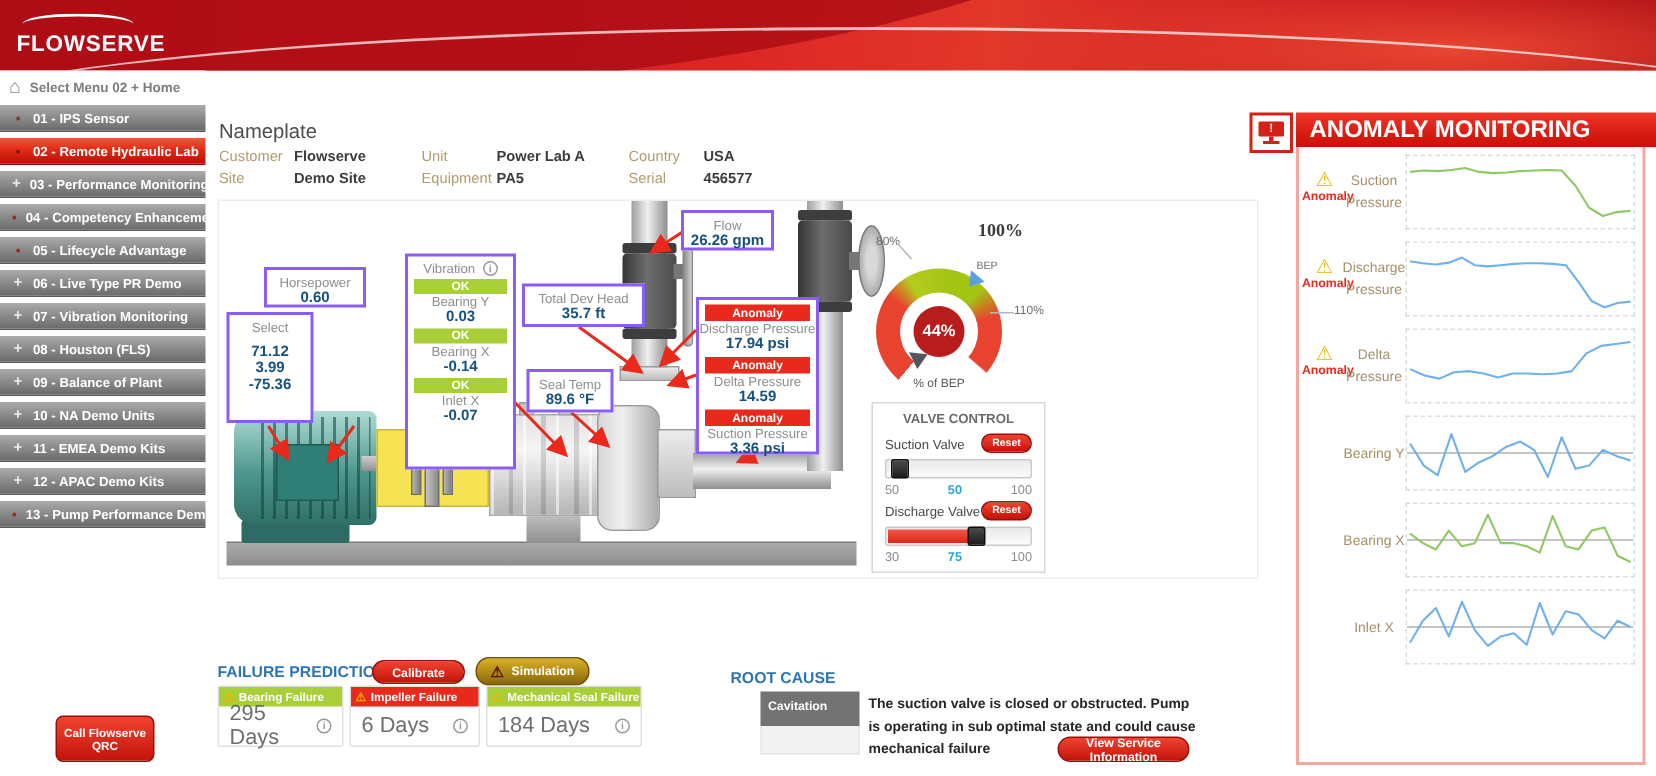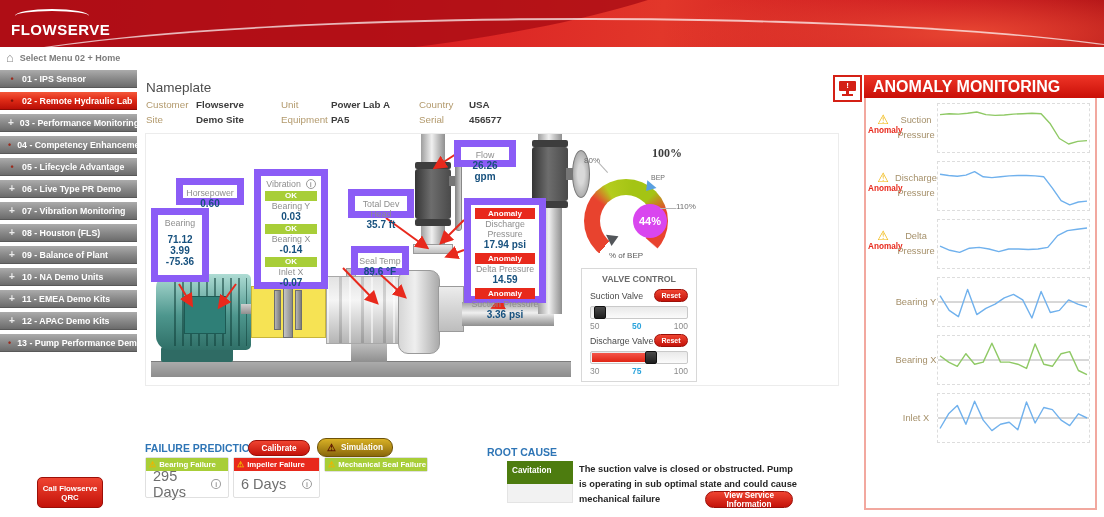--- a/index.html
+++ b/index.html
@@ -59,39 +59,39 @@
   
   .diagram { position:absolute; left:145px; top:133px; width:694px; height:253px;
     border:1px solid #ececec; }
   .abs { position:absolute; }
   .pipe-v { background:linear-gradient(90deg,#9e9e9e,#f0f0f0 45%,#c2c2c2 70%,#8f8f8f); }
   .pipe-h { background:linear-gradient(#9e9e9e,#f0f0f0 45%,#c2c2c2 70%,#8f8f8f); }
   .valve-body { background:linear-gradient(90deg,#353535,#6d6d6d 45%,#4a4a4a); border-radius:3px; }
   .valve-cap { background:#3d3d3d; border-radius:2px; }
   .metal { background:linear-gradient(#ececec,#bdbdbd); border:1px solid #9a9a9a; }
 
-  .lblbox { position:absolute; background:#fff; border:7px solid #8b5cf6; text-align:center;
+  .lblbox { position:absolute; background:#fff; border:2px solid #8b5cf6; text-align:center;
     padding-top:3px; }
   .lblbox .t { color:#8e8e8e; font-size:8.8px; }
   .lblbox .v { color:#17517e; font-weight:bold; font-size:10px; }
   .okbar { background:#a8ce38; color:#fff; font-weight:bold; font-size:8px; height:10px;
     line-height:10px; margin:2px 4px 0 4px; }
   .redbar { background:#e8291c; color:#fff; font-weight:bold; font-size:8px; height:11px;
     line-height:11px; margin:3px 4px 0 4px; }
   .info-ico { display:inline-block; width:10px; height:10px; border:1px solid #9a9a9a; border-radius:50%;
     color:#9a9a9a; font-size:7px; line-height:9px; text-align:center; font-weight:bold; cursor:pointer; }
 
   
   .gauge-ring { position:absolute; left:438px; top:45px; width:84px; height:84px; border-radius:50%;
     background:conic-gradient(from 220deg,#e8432e 0deg 85deg,#b5cc1e 110deg,#a4c414 150deg 185deg,
       #e8432e 215deg 270deg,transparent 272deg 360deg); }
   .gauge-hole { position:absolute; left:454px; top:61px; width:52px; height:52px; border-radius:50%; background:#fff; }
   .gauge-inner { position:absolute; left:463px; top:70px; width:34px; height:34px; border-radius:50%;
-    background:#d946ef; color:#fff; font-weight:bold; font-size:11px; display:flex;
-    align-items:center; justify-content:center;margin-left:24px; }
+    background:#b91c1c; color:#fff; font-weight:bold; font-size:11px; display:flex;
+    align-items:center; justify-content:center; }
   .gauge-needle { position:absolute; left:459px; top:98px; width:0; height:0;
     border-top:6px solid transparent; border-bottom:6px solid transparent;
     border-right:11px solid #53565a; transform:rotate(35deg); }
   .gauge-cap { position:absolute; font-size:8px; color:#6f6f6f; }
   .bep-arrow { position:absolute; left:497px; top:49px; width:0; height:0;
     border-left:6px solid transparent; border-right:6px solid transparent;
     border-top:9px solid #5aa0e0; transform:rotate(40deg); }
   .tickline { position:absolute; background:#b5b5b5; height:1px; }
 
   
@@ -122,21 +122,21 @@
   .sim-ico { color:#5e1600; font-size:10px; }
   .fcard { position:absolute; top:457px; background:#fff; border:1px solid #e0e0e0; border-radius:2px; }
   .fcard .hd { height:13px; display:flex; align-items:center; gap:3px; padding-left:3px;
     color:#fff; font-weight:bold; font-size:7.8px; }
   .fcard .hd.ok { background:#a8ce38; }
   .fcard .hd.alert { background:#e8291c; }
   .fcard .hd .w { font-size:8px; color:#f0b400; }
   .fcard .bd { height:26px; display:flex; align-items:center; justify-content:space-between;
     padding:0 7px; color:#6e6e6e; font-size:14.5px; }
 
-  .cavitation { position:absolute; left:507px; top:461px; width:66px; height:23px; background:#4d7c0f;
+  .cavitation { position:absolute; left:507px; top:461px; width:66px; height:23px; background:#737373;
     color:#fff; font-weight:bold; font-size:8.2px; padding:5px 0 0 5px; }
   .cav-gray { position:absolute; left:507px; top:484px; width:66px; height:19px; background:#f2f2f2;
     border:1px solid #e4e4e4; border-top:none; }
   .rc-desc { position:absolute; left:579px; top:462px; width:218px; color:#262626; font-weight:bold;
     font-size:9.3px; line-height:15px; }
   .vsi-btn { position:absolute; left:705px; top:491px; width:88px; height:17px;
     background:linear-gradient(#ef4431,#c4130a); border:1px solid #9c0f08; }
 
   
   .am-ico-box { position:absolute; left:833px; top:75px; width:29px; height:27px; background:#fff;
@@ -316,43 +316,43 @@
         <line x1="318" y1="116" x2="302" y2="122"></line>
         <line x1="372" y1="162" x2="348" y2="173"></line>
       </g>
     </svg>
 
     <div class="lblbox" style="left:30px;top:44px;width:68px;height:27px;">
       <div class="t">Horsepower</div>
       <div class="v">0.60</div>
     </div>
     <div class="lblbox" style="left:5px;top:74px;width:58px;height:74px;">
-      <div class="t">Bearing</div>
+      <div class="t">Select</div>
       <div class="v" style="margin-top:6px;">71.12</div>
       <div class="v">3.99</div>
       <div class="v">-75.36</div>
     </div>
-    <div class="lblbox" style="left:108px;top:35px;width:74px;height:120px;">
+    <div class="lblbox" style="left:124px;top:35px;width:74px;height:144px;">
       <div class="t" style="display:flex;justify-content:center;gap:5px;align-items:center;">
         <span>Vibration</span>
         <span class="info-ico">i</span>
       </div>
       <div id="vib-rows">
           <div class="okbar">OK</div>
           <div class="t">Bearing Y</div>
           <div class="v">0.03</div>
           <div class="okbar">OK</div>
           <div class="t">Bearing X</div>
           <div class="v">-0.14</div>
           <div class="okbar">OK</div>
           <div class="t">Inlet X</div>
           <div class="v">-0.07</div>
         </div>
     </div>
-    <div class="lblbox" style="left:202px;top:55px;width:66px;height:29px;">
+    <div class="lblbox" style="left:202px;top:55px;width:82px;height:29px;">
       <div class="t">Total Dev Head</div>
       <div class="v">35.7 ft</div>
     </div>
     <div class="lblbox" style="left:205px;top:112px;width:58px;height:29px;">
       <div class="t">Seal Temp</div>
       <div class="v">89.6 °F</div>
     </div>
     <div class="lblbox" style="left:308px;top:6px;width:62px;height:27px;">
       <div class="t">Flow</div>
       <div class="v">26.26 gpm</div>
@@ -445,20 +445,24 @@
         <div class="bd">
           <span>6 Days</span>
           <span class="info-ico">i</span>
         </div>
       </div>
       <div class="fcard" style="left: 324px; width: 104px;">
         <div class="hd ok">
           <span class="w">⚠</span>
           <span>Mechanical Seal Failure</span>
         </div>
+        <div class="bd">
+          <span>184 Days</span>
+          <span class="info-ico">i</span>
+        </div>
       </div>
     </div>
 
   <div class="sec-title" style="left:487px;top:446px;">ROOT CAUSE</div>
   <div class="cavitation">Cavitation</div>
   <div class="cav-gray"></div>
   <div class="rc-desc">The suction valve is closed or obstructed. Pump is operating in sub optimal state and could cause mechanical failure</div>
   <button class="pill vsi-btn">View Service Information</button>
 
   <div class="am-ico-box">

